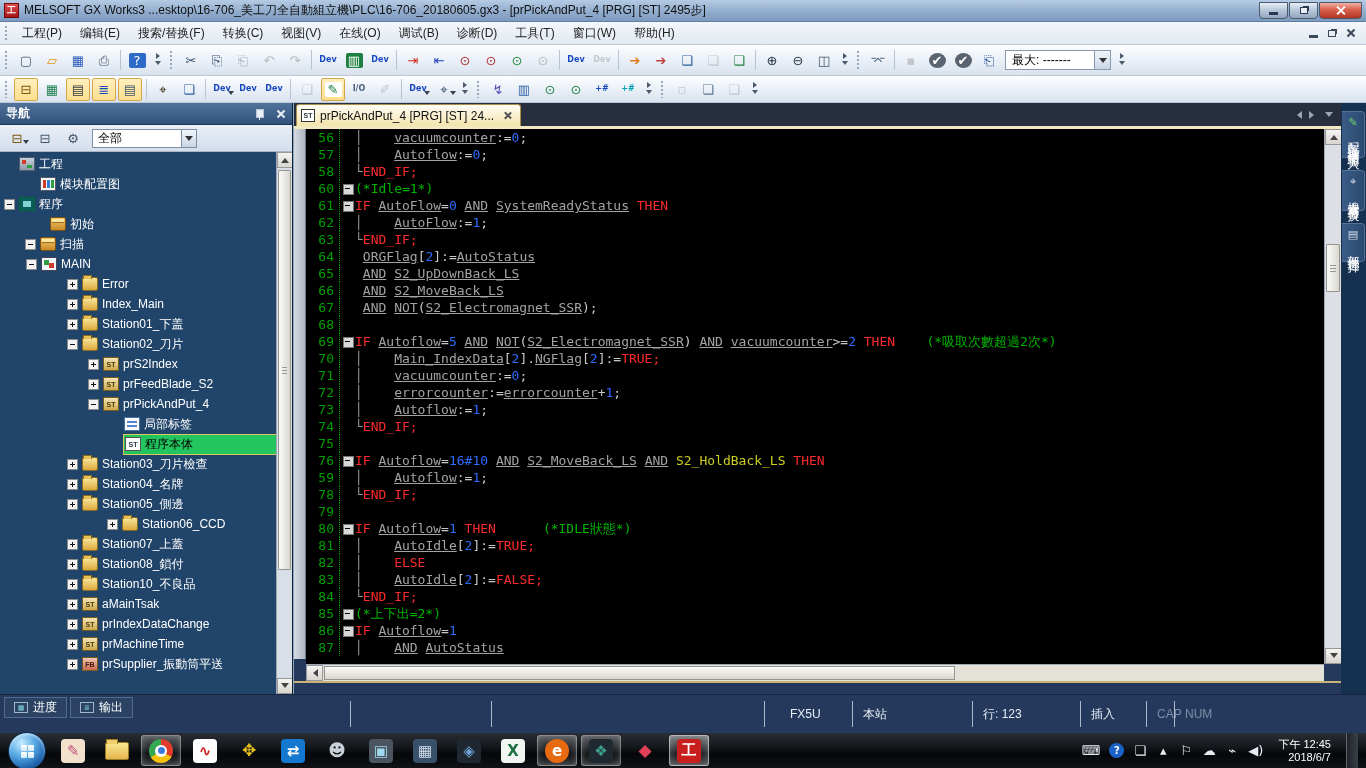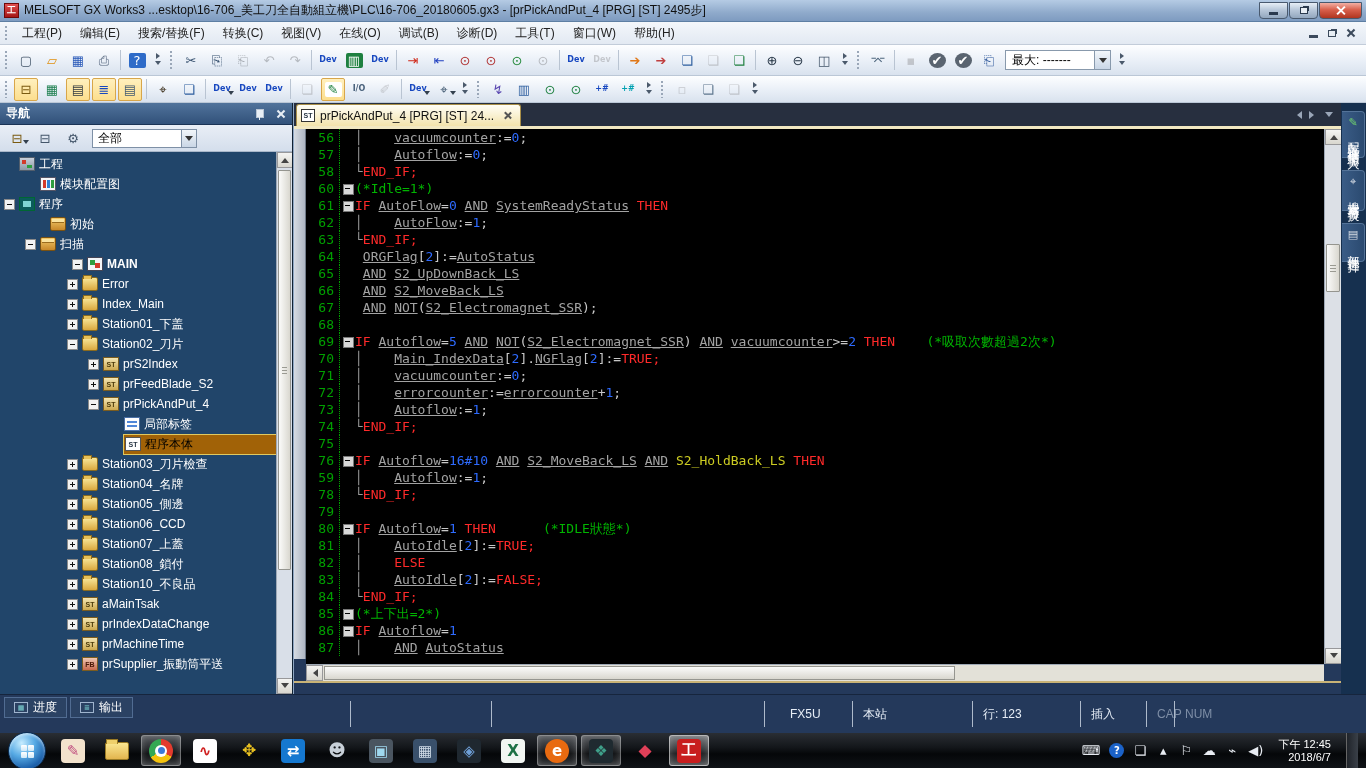--- a/index.html
+++ b/index.html
@@ -77,21 +77,21 @@
   .ncombo .btn { width:15px; height:100%; border-left:1px solid #7E90A6; background:linear-gradient(#F2F6FA,#C9D6E6); display:flex; align-items:center; justify-content:center; }
   .ncombo .btn i { width:0;height:0;border:4px solid transparent;border-top:5px solid #333;margin-top:4px; }
   .nav-body { flex:1; position:relative; overflow:hidden; }
   .tree { position:absolute; left:0; top:2px; right:16px; bottom:0; overflow:hidden; }
   .trow { height:20px; display:flex; align-items:center; color:#fff; font-size:12px; white-space:nowrap; }
   .texp { width:11px; height:11px; flex:none; margin-right:3px; background:#F2F2F2; border:1px solid #8A8A8A; position:relative; }
   .texp:before { content:""; position:absolute; left:2px; top:4px; width:5px; height:1px; background:#111; }
   .texp.plus:after { content:""; position:absolute; left:4px; top:2px; width:1px; height:5px; background:#111; }
   .texp.none { visibility:hidden; }
   .tsel { display:flex; align-items:center; padding:1px 4px 1px 1px; }
-  .tsel.on { background:#a16207; color:#000; border:1px solid #E0C860; }
+  .tsel.on { background:#22c55e; color:#000; border:1px solid #E0C860; }
   .tlabel { margin-left:4px; }
   
   .ti { width:16px; height:14px; flex:none; position:relative; display:flex; align-items:center; justify-content:center; }
   .ti-folder { background:linear-gradient(#F9E79A,#DBA93F); border:1px solid #8A6A1E; border-radius:1px 2px 2px 2px; }
   .ti-folder:before { content:""; position:absolute; left:0; top:-3px; width:7px; height:3px; background:#E8C259; border:1px solid #8A6A1E; border-bottom:none; }
   .ti-st,.ti-fb { background:linear-gradient(#F4E6B4,#CDA94F); border:1px solid #7A5C20; font-size:7px; font-weight:bold; color:#4A3808; }
   .ti-fb { background:linear-gradient(#F0C8B4,#C76A4F); color:#4A1808; }
   .ti-stbody { background:#FDFDFD; border:1px solid #555; font-size:7px; font-weight:bold; color:#253341; }
   .ti-label { background:#FDFDFD; border:1px solid #4A6FA5; }
   .ti-label:before { content:""; position:absolute; left:2px; top:3px; right:2px; height:2px; background:#4F86D8; box-shadow:0 4px 0 #4F86D8; }
@@ -538,21 +538,21 @@
                 <span class="tlabel">初始</span>
               </div>
             </div>
             <div class="trow" style="padding-left: 25px;">
               <div class="texp"></div>
               <div class="tsel">
                 <div class="ti ti-task"></div>
                 <span class="tlabel">扫描</span>
               </div>
             </div>
-            <div class="trow" style="padding-left: 72px; font-weight: bold;">
+            <div class="trow" style="padding-left: 26px;">
               <div class="texp"></div>
               <div class="tsel">
                 <div class="ti ti-main"></div>
                 <span class="tlabel">MAIN</span>
               </div>
             </div>
             <div class="trow" style="padding-left: 67px;">
               <div class="texp plus"></div>
               <div class="tsel">
                 <div class="ti ti-folder"></div>
@@ -629,21 +629,21 @@
                 <span class="tlabel">Station04_名牌</span>
               </div>
             </div>
             <div class="trow" style="padding-left: 67px;">
               <div class="texp plus"></div>
               <div class="tsel">
                 <div class="ti ti-folder"></div>
                 <span class="tlabel">Station05_側邊</span>
               </div>
             </div>
-            <div class="trow" style="padding-left: 67px;">
+            <div class="trow" style="padding-left: 67px; margin-left: 40px;">
               <div class="texp plus"></div>
               <div class="tsel">
                 <div class="ti ti-folder"></div>
                 <span class="tlabel">Station06_CCD</span>
               </div>
             </div>
             <div class="trow" style="padding-left: 67px;">
               <div class="texp plus"></div>
               <div class="tsel">
                 <div class="ti ti-folder"></div>

